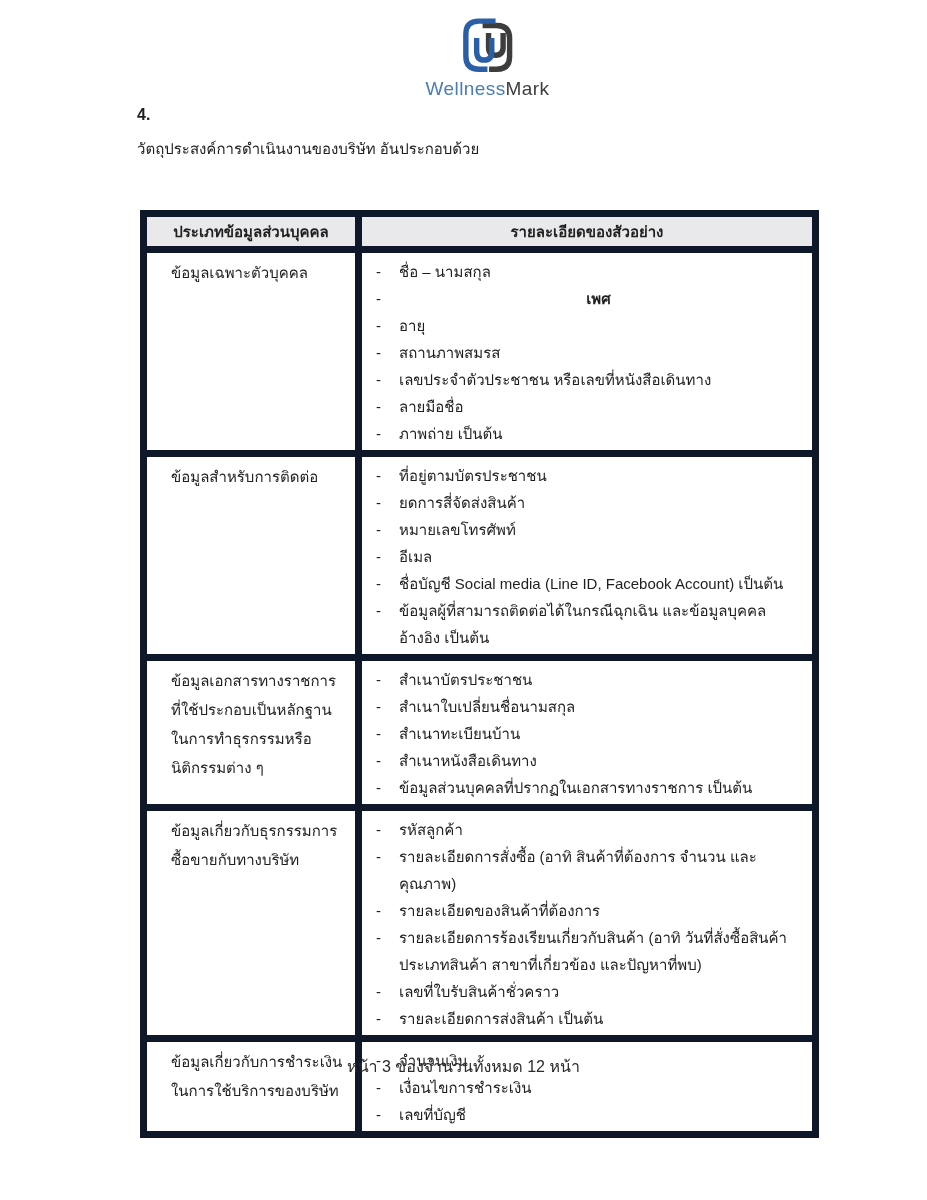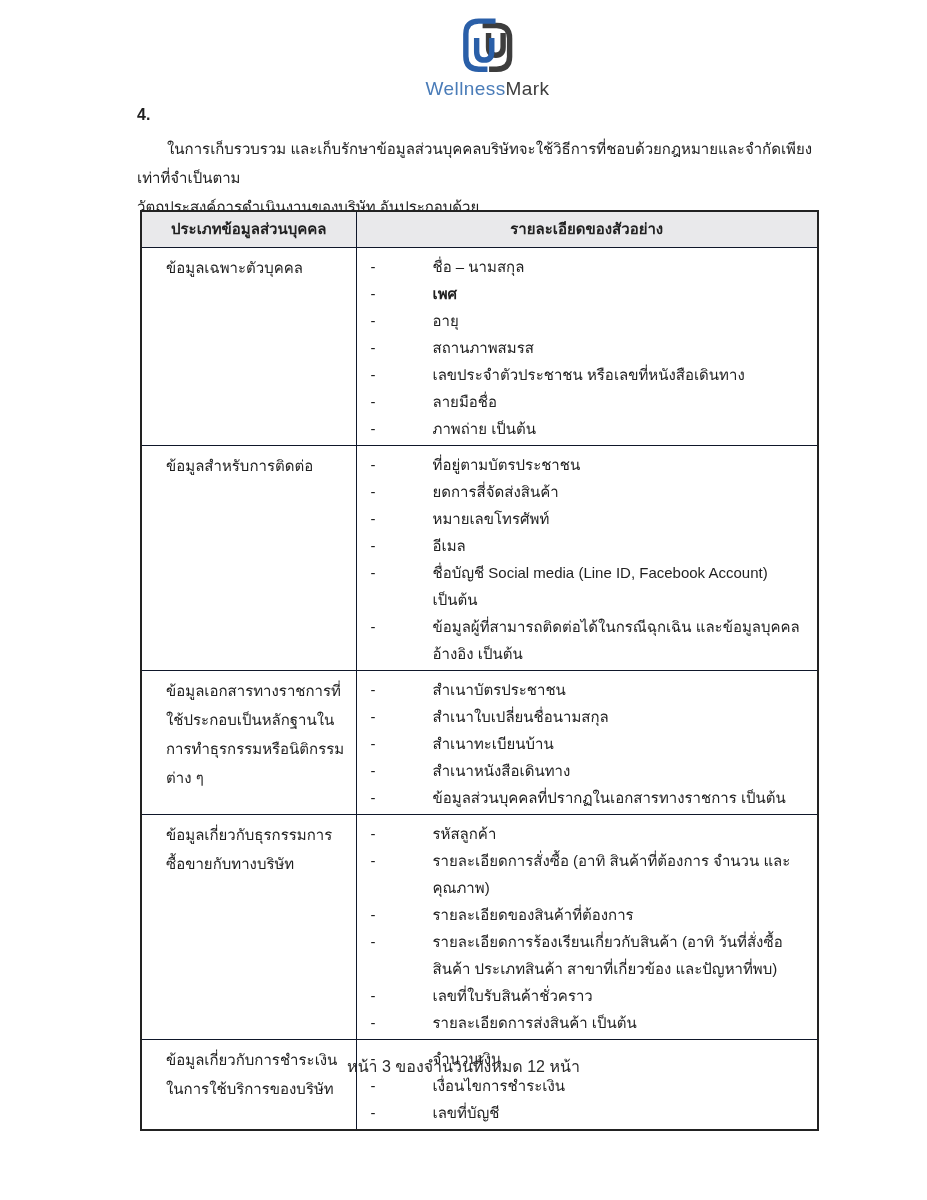--- a/index.html
+++ b/index.html
@@ -25,34 +25,34 @@
   .heading .num { width:30px; }
 
   
   .intro { position:absolute; left:137px; top:134px; width:681px;
            font-size:15px; line-height:29px; }
   .intro .l1 { text-indent:30px; }
 
   
   .doc-table { position:absolute; left:140px; top:210px; width:679px;
                border-collapse:collapse; font-size:15px; }
-  .doc-table th, .doc-table td { border:1px solid #0f172a; }
+  .doc-table th, .doc-table td { border:7px solid #0f172a; }
   .doc-table { border:2px solid #222; }
   .doc-table th {
     background:var(--table-header-bg); font-weight:bold; text-align:center;
     height:36px; font-size:15px;
   }
   .doc-table col.c1 { width:215px; }
   .doc-table td { vertical-align:top; padding:5px 8px 3px 8px; }
   td.cat { line-height:29px; text-align:justify; padding-left:24px; padding-right:10px; }
   td.items { padding-left:14px; }
   .bullet { display:flex; line-height:27px; }
   .bullet .dash { width:23px; flex:0 0 23px; }
-  .bullet .btext { flex:1; padding-right:6px;margin-left:39px; }
-  .bullet.bold .btext { font-weight:bold; }
+  .bullet .btext { flex:1; padding-right:6px; }
+  .bullet.bold .btext { font-weight:bold;text-align:center; }
 
   
   .footer { position:absolute; left:0; top:1054px; width:100%;
             text-align:center; font-size:16px; color:#2a2a2a; }
 </style>
 </head>
 <body>
 
 <div class="page">
 
@@ -68,21 +68,20 @@
     <div class="logo-text">
       <span class="blue">Wellness</span><span class="dark">Mark</span>
     </div>
   </div>
 
   <div class="heading">
     <span class="num">4.</span>
   </div>
 
   <div class="intro">
-    <div class="l1">ในการเก็บรวบรวม และเก็บรักษาข้อมูลส่วนบุคคลบริษัทจะใช้วิธีการที่ชอบด้วยกฎหมายและจำกัดเพียงเท่าที่จำเป็นตาม</div>
     <div class="l2">วัตถุประสงค์การดำเนินงานของบริษัท อันประกอบด้วย</div>
   </div>
 
   <table class="doc-table">
     <colgroup>
         <col class="c1">
         <col class="c2">
       </colgroup>
     <thead>
       <tr>

